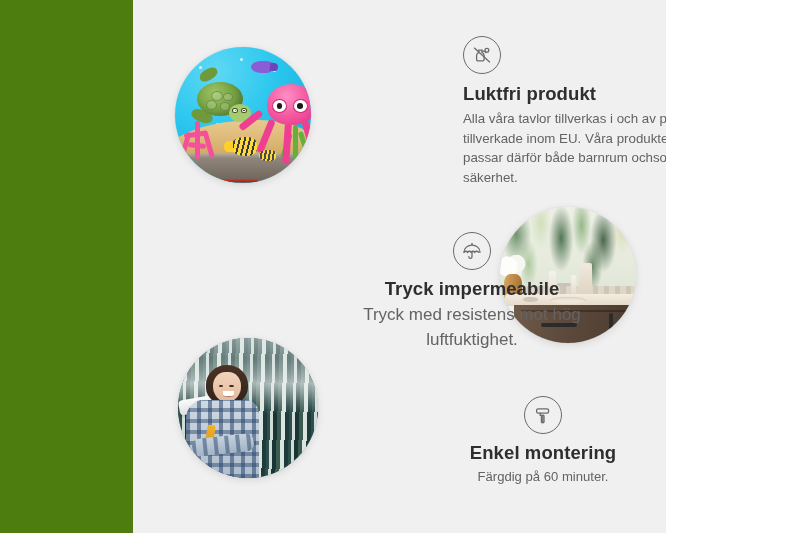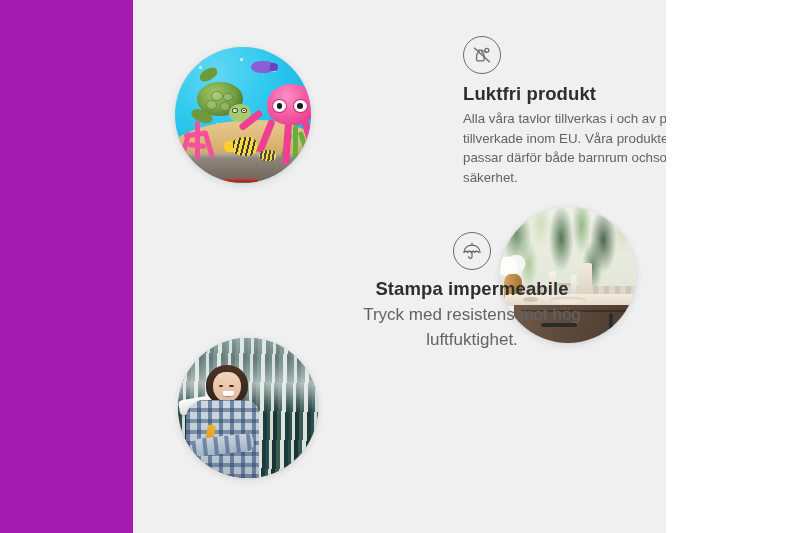--- a/index.html
+++ b/index.html
@@ -10,21 +10,21 @@
     background: #ffffff;
     font-family: "Liberation Sans", sans-serif;
     overflow: hidden;
   }
 
   
   #page {
     position: relative;
     width: 632px;
     height: 533px;
-    background: #a21caf;
+    background: #4d7c0f;
   }
 
   #panel {
     position: absolute;
     left: 133px;
     top: 0px;
     width: 533px;
     height: 533px;
     background: #f0f0f0;
     overflow: hidden;
@@ -481,19 +481,32 @@
       <div class="icon-circle">
         <svg width="24" height="24" viewBox="0 0 24 24" fill="none" stroke="#6b6b6b" stroke-width="1.3" stroke-linecap="round">
           <path d="M4 13.3C4 9.1 7.6 6.1 12 6.1s8 3 8 7.2"></path>
           <path d="M4 13.3c1-1.4 2.6-1.4 3.6 0 1-1.4 2.6-1.4 3.6 0"></path>
           <path d="M11.2 13.3c1-1.4 2.6-1.4 3.6 0 1-1.4 2.6-1.4 4 0"></path>
           <path d="M12 6.1V4.4"></path>
           <path d="M12 13.3v4.4c0 .9-.7 1.6-1.6 1.6s-1.6-.7-1.6-1.6"></path>
         </svg>
       </div>
 
-      <div class="feat-title">Stampa impermeabile</div>
+      <div class="feat-title">Tryck impermeabile</div>
       <div class="feat-body">Tryck med resistens mot hög luftfuktighet.</div>
     </div>
 
+    <div class="feature" id="feature-assembly">
+
+      <div class="icon-circle">
+        <svg width="24" height="24" viewBox="0 0 24 24" fill="none" stroke="#6b6b6b" stroke-width="1.3" stroke-linecap="round">
+          <rect x="5.6" y="5.8" width="12" height="4.4" rx="1.6"></rect>
+          <path d="M9.2 10.2v2.2h2.6v7.3"></path>
+          <rect x="10.4" y="12.4" width="2.6" height="7.3" rx=".7"></rect>
+        </svg>
+      </div>
+
+      <div class="feat-title">Enkel montering</div>
+      <div class="feat-body">Färgdig på 60 minuter.</div>
+    </div>
 
   </div>
 </div>
 
 </body></html>

